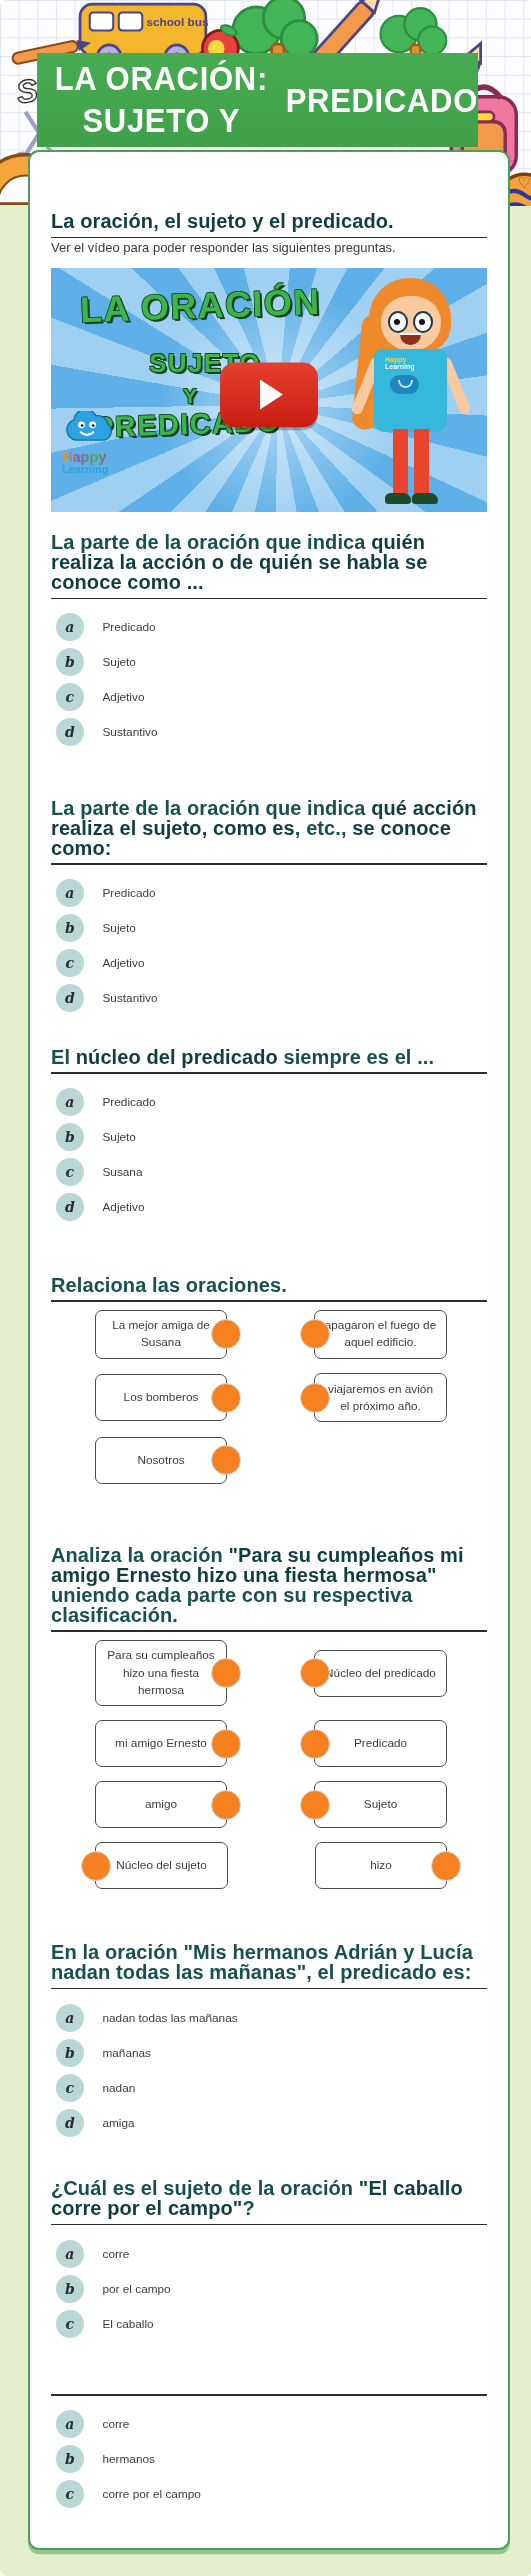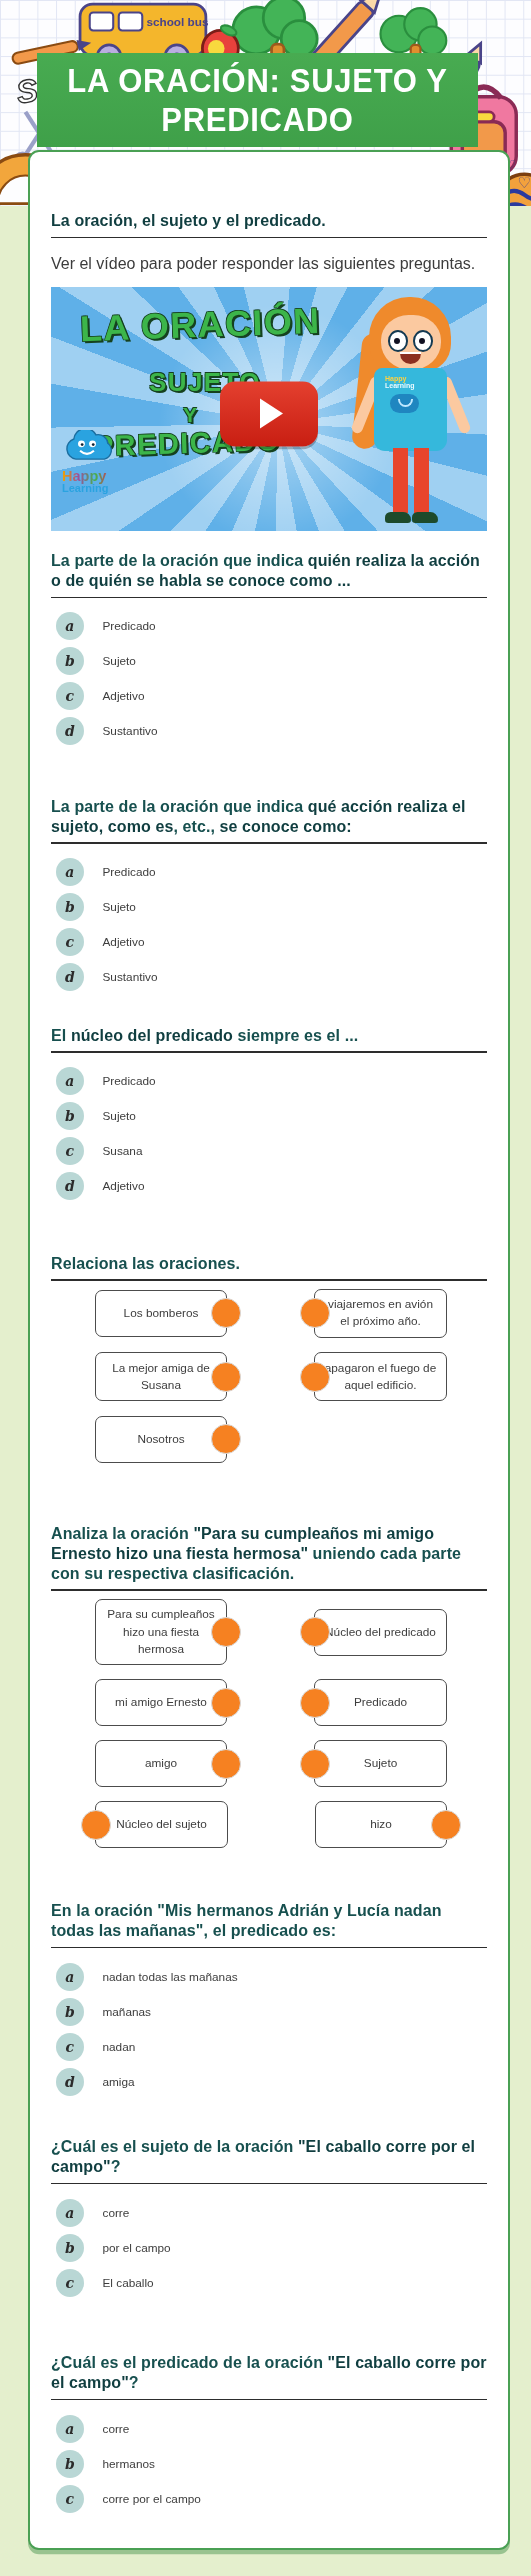--- a/index.html
+++ b/index.html
@@ -1,39 +1,39 @@
 <!DOCTYPE html>
 <html lang="es" style="font-size:11px"><head>
 <meta charset="utf-8">
 <style>
   html,body{margin:0;padding:0;}
   body{font-family:"Liberation Sans",sans-serif;}
-  .page{position:relative;width:532px;height:2576px;background:#e4efcd;overflow:hidden;}
+  .page{position:relative;width:532px;height:2576px;background:#e4efcd;overflow:hidden;border-radius:7px;}
 
   
   .band{position:absolute;left:0;top:0;width:532px;height:206px;background-color:#fdfdff;
     background-image:linear-gradient(to right,#e2e6f4 1.4px,transparent 1.4px),linear-gradient(to bottom,#e2e6f4 1.4px,transparent 1.4px);
     background-size:18.7px 18.7px;z-index:1;}
   .doodles{position:absolute;left:0;top:0;}
 
   
   .banner{position:absolute;left:37px;top:53px;width:441px;height:94px;background:linear-gradient(#48ab51,#3fa049);
-    display:flex;flex-direction:column;align-items:center;justify-content:center;z-index:3;}
+    display:flex;flex-direction:row;align-items:center;justify-content:center;z-index:3;}
   .banner-line{color:#fff;font-weight:800;font-size:31px;line-height:39px;letter-spacing:0.7px;transform:scaleY(1.06);text-align:center;}
 
   
   .card{position:absolute;left:28px;top:150px;width:482px;height:2400px;box-sizing:border-box;background:#fff;
     border:2.1px solid #4aa054;border-radius:11px;box-shadow:0 4.2px 0 rgba(62,143,71,.45);
     padding:59px 21px 19.4px 21px;z-index:2;overflow:hidden;}
 
-  .qhead{margin:0;font-size:16px;line-height:20px;color:#17504f;font-weight:700;letter-spacing:0.1px;}
+  .qhead{margin:0;font-size:20px;line-height:20px;color:#17504f;font-weight:700;letter-spacing:0.1px;}
   .qhead .bold{font-weight:800;color:#103e40;}
   .rule{height:1.4px;background:#2d2d2d;margin-top:5.5px;}
 
-  .intro-p{margin-top:18px;font-size:16px;line-height:15.2px;color:#3c3c3c;}
+  .intro-p{margin-top:2px;font-size:13px;line-height:15.2px;color:#3c3c3c;}
 
   
   .video{position:relative;margin-top:8.3px;width:436px;height:244px;overflow:hidden;
     background:repeating-conic-gradient(from -6deg at 52% 56%, #9fd0f2 0 11deg, #5fb0e8 11deg 22deg);}
   .video::before{content:"";position:absolute;inset:0;background:radial-gradient(circle at 52% 56%,rgba(255,255,255,.5),rgba(255,255,255,0) 45%);}
   .vt{position:absolute;font-weight:900;color:#3cb54a;z-index:1;
     text-shadow:2.1px 2.1px 0 #15411f,-0.7px -0.7px 0 #15411f,0.7px -0.7px 0 #15411f,-0.7px 0.7px 0 #15411f;letter-spacing:1.4px;}
   .vt1{left:29px;top:16.6px;font-size:36px;transform:rotate(-2deg);}
   .vt2{left:98px;top:80px;font-size:26px;}
   .vt3{left:132px;top:116px;font-size:21px;}
@@ -299,36 +299,36 @@
           </div>
       </div>
     </section>
 
     <section class="s-q4">
       <h2 class="qhead"><span class="seg">Relaciona las oraciones.</span></h2>
       <div class="rule"></div>
       <div class="match-list m1">
         <div class="match-row">
           <div class="match-box">
+              <span>La mejor amiga de Susana</span>
+              <span class="dot e"></span>
+            </div>
+          <div class="match-box rt">
+              <span class="dot w"></span>
+              <span>apagaron el fuego de aquel edificio.</span>
+            </div>
+        </div>
+        <div class="match-row">
+          <div class="match-box">
               <span>Los bomberos</span>
               <span class="dot e"></span>
             </div>
           <div class="match-box rt">
               <span class="dot w"></span>
               <span>viajaremos en avión el próximo año.</span>
-            </div>
-        </div>
-        <div class="match-row">
-          <div class="match-box">
-              <span>La mejor amiga de Susana</span>
-              <span class="dot e"></span>
-            </div>
-          <div class="match-box rt">
-              <span class="dot w"></span>
-              <span>apagaron el fuego de aquel edificio.</span>
             </div>
         </div>
         <div class="match-row">
           <div class="match-box">
               <span>Nosotros</span>
               <span class="dot e"></span>
             </div>
         </div>
       </div>
     </section>
@@ -416,21 +416,20 @@
             <span class="opt-label">por el campo</span>
           </div>
         <div class="opt-row">
             <span class="opt-circle">c</span>
             <span class="opt-label">El caballo</span>
           </div>
       </div>
     </section>
 
     <section class="s-q8">
-      <h2 class="qhead"><span class="seg">¿Cuál es el predicado de la oración </span><span class="seg bold">"El caballo corre por el campo"</span><span class="seg">?</span></h2>
       <div class="rule"></div>
       <div class="options">
         <div class="opt-row">
             <span class="opt-circle">a</span>
             <span class="opt-label">corre</span>
           </div>
         <div class="opt-row">
             <span class="opt-circle">b</span>
             <span class="opt-label">hermanos</span>
           </div>

